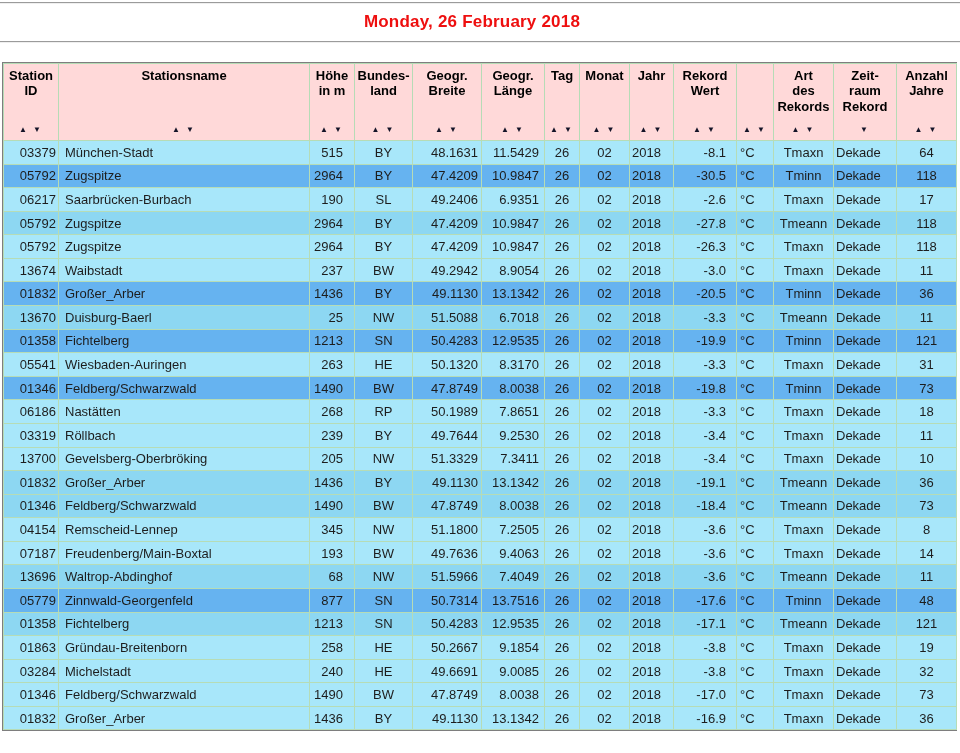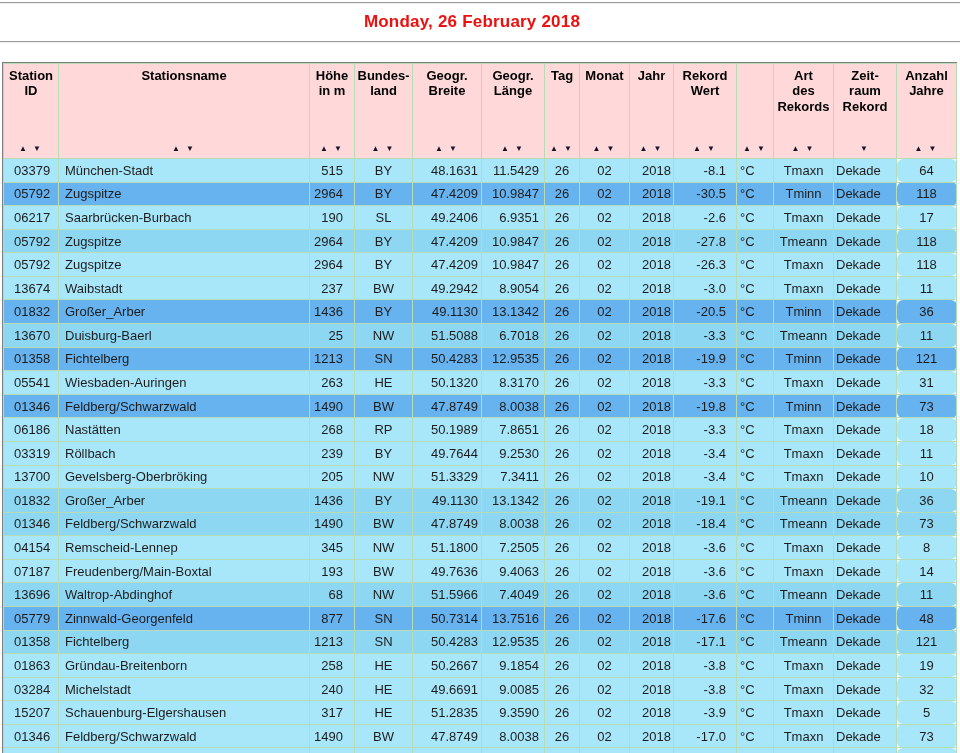--- a/index.html
+++ b/index.html
@@ -44,21 +44,21 @@
   th {
     background: var(--header-bg);
     padding: 0;
     height: 77px;
     font-size: 13px;
     font-weight: bold;
     color: #000;
     vertical-align: top;
   }
   .hwrap {
-    height: 94px;
+    height: 75px;
     display: flex;
     flex-direction: column;
     justify-content: space-between;
     align-items: center;
     padding: 4px 1px 5px 1px;
   }
   .hlabel { white-space: pre-line; line-height: 1.18; text-align: center; }
   .harrows {
     font-size: 8px;
     letter-spacing: 2px;
@@ -69,34 +69,34 @@
   td {
     height: 23.58px;
     font-size: 13px;
     color: var(--text);
     padding: 0 2px;
     white-space: nowrap;
   }
   tr.row-tmaxn  td { background: var(--row-light); }
   tr.row-tmeann td { background: var(--row-medium); }
   tr.row-tminn  td { background: var(--row-dark); }
-  .c-station_id { text-align: left;  padding-left: 10px; }
+  .c-station_id { text-align: right;  padding-left: 4px; }
   .c-name       { text-align: left;  padding-left: 6px; }
   .c-hoehe      { text-align: right; padding-right: 11px; }
   .c-bundesland { text-align: center; }
   .c-breite     { text-align: right; padding-right: 3px; }
   .c-laenge     { text-align: right; padding-right: 5px; }
   .c-tag        { text-align: center; }
   .c-monat      { text-align: center; }
-  .c-jahr       { text-align: right; }
+  .c-jahr       { text-align: left; }
   .c-wert       { text-align: right; padding-right: 10px; }
   .c-einheit    { text-align: left; padding-left: 3px; }
   .c-art        { text-align: center; }
   .c-zeitraum   { text-align: left; }
-  .c-jahre      { text-align: center; border-radius: 6px; }
+  .c-jahre      { text-align: center; }
 </style>
 </head>
 <body>
 
 <div class="rule rule-top"></div>
 
 <div class="title-band">
   <span class="page-title">Monday, 26 February 2018</span>
 </div>
 
@@ -582,36 +582,20 @@
           <td class="c-tag">26</td>
           <td class="c-monat">02</td>
           <td class="c-jahr">2018</td>
           <td class="c-wert">-3.8</td>
           <td class="c-einheit">°C</td>
           <td class="c-art">Tmaxn</td>
           <td class="c-zeitraum">Dekade</td>
           <td class="c-jahre">32</td>
         </tr>
         <tr class="row-tmaxn">
-          <td class="c-station_id">15207</td>
-          <td class="c-name">Schauenburg-Elgershausen</td>
-          <td class="c-hoehe">317</td>
-          <td class="c-bundesland">HE</td>
-          <td class="c-breite">51.2835</td>
-          <td class="c-laenge">9.3590</td>
-          <td class="c-tag">26</td>
-          <td class="c-monat">02</td>
-          <td class="c-jahr">2018</td>
-          <td class="c-wert">-3.9</td>
-          <td class="c-einheit">°C</td>
-          <td class="c-art">Tmaxn</td>
-          <td class="c-zeitraum">Dekade</td>
-          <td class="c-jahre">5</td>
-        </tr>
-        <tr class="row-tmaxn">
           <td class="c-station_id">01346</td>
           <td class="c-name">Feldberg/Schwarzwald</td>
           <td class="c-hoehe">1490</td>
           <td class="c-bundesland">BW</td>
           <td class="c-breite">47.8749</td>
           <td class="c-laenge">8.0038</td>
           <td class="c-tag">26</td>
           <td class="c-monat">02</td>
           <td class="c-jahr">2018</td>
           <td class="c-wert">-17.0</td>

